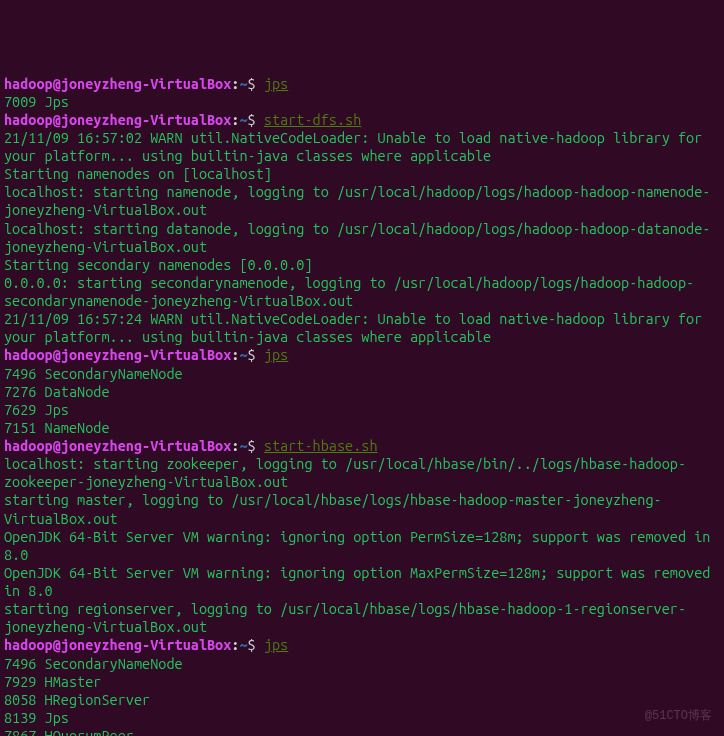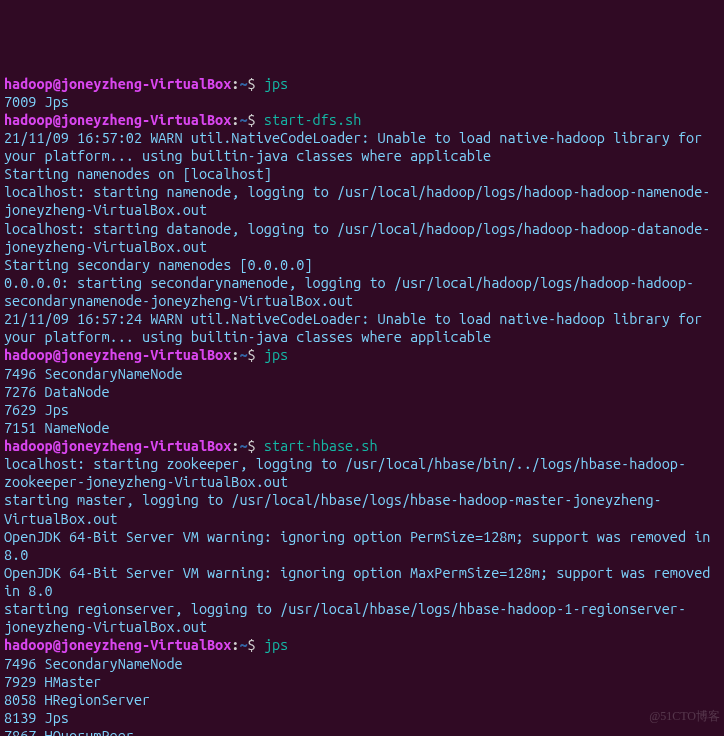--- a/index.html
+++ b/index.html
@@ -29,35 +29,36 @@
       font-weight: bold;
     }
     .prompt-tilde {
       color: #3465a4;
       font-weight: bold;
     }
     .prompt-dollar {
       color: #d0d0d0;
     }
     .cmd {
-      color: #14b8a6;
+      color: #4d7c0f;
+      text-decoration: underline;
     }
     .output {
-      color: #7dd3fc;
+      color: #22c55e;
     }
     .line {
       display: block;
     }
     .watermark {
       position: absolute;
       bottom: 12px;
-      right: 4px;
+      right: 12px;
       color: rgba(255,255,255,0.18);
       font-size: 12px;
-      font-family: Liberation Serif, serif;
+      font-family: Liberation Mono, monospace;
       margin-left: 8px;
     }
   </style>
 </head>
 <body>
 
 
 
 <div id="terminal"><div class="line"><span><span class="prompt-user">hadoop@joneyzheng-VirtualBox</span><span class="prompt-colon">:</span><span class="prompt-tilde">~</span><span class="prompt-dollar">$ </span></span><span class="cmd">jps</span></div><div class="line output">7009 Jps</div><div class="line"><span><span class="prompt-user">hadoop@joneyzheng-VirtualBox</span><span class="prompt-colon">:</span><span class="prompt-tilde">~</span><span class="prompt-dollar">$ </span></span><span class="cmd">start-dfs.sh</span></div><div class="line output">21/11/09 16:57:02 WARN util.NativeCodeLoader: Unable to load native-hadoop library for your platform... using builtin-java classes where applicable</div><div class="line output">Starting namenodes on [localhost]</div><div class="line output">localhost: starting namenode, logging to /usr/local/hadoop/logs/hadoop-hadoop-namenode-joneyzheng-VirtualBox.out</div><div class="line output">localhost: starting datanode, logging to /usr/local/hadoop/logs/hadoop-hadoop-datanode-joneyzheng-VirtualBox.out</div><div class="line output">Starting secondary namenodes [0.0.0.0]</div><div class="line output">0.0.0.0: starting secondarynamenode, logging to /usr/local/hadoop/logs/hadoop-hadoop-secondarynamenode-joneyzheng-VirtualBox.out</div><div class="line output">21/11/09 16:57:24 WARN util.NativeCodeLoader: Unable to load native-hadoop library for your platform... using builtin-java classes where applicable</div><div class="line"><span><span class="prompt-user">hadoop@joneyzheng-VirtualBox</span><span class="prompt-colon">:</span><span class="prompt-tilde">~</span><span class="prompt-dollar">$ </span></span><span class="cmd">jps</span></div><div class="line output">7496 SecondaryNameNode</div><div class="line output">7276 DataNode</div><div class="line output">7629 Jps</div><div class="line output">7151 NameNode</div><div class="line"><span><span class="prompt-user">hadoop@joneyzheng-VirtualBox</span><span class="prompt-colon">:</span><span class="prompt-tilde">~</span><span class="prompt-dollar">$ </span></span><span class="cmd">start-hbase.sh</span></div><div class="line output">localhost: starting zookeeper, logging to /usr/local/hbase/bin/../logs/hbase-hadoop-zookeeper-joneyzheng-VirtualBox.out</div><div class="line output">starting master, logging to /usr/local/hbase/logs/hbase-hadoop-master-joneyzheng-VirtualBox.out</div><div class="line output">OpenJDK 64-Bit Server VM warning: ignoring option PermSize=128m; support was removed in 8.0</div><div class="line output">OpenJDK 64-Bit Server VM warning: ignoring option MaxPermSize=128m; support was removed in 8.0</div><div class="line output">starting regionserver, logging to /usr/local/hbase/logs/hbase-hadoop-1-regionserver-joneyzheng-VirtualBox.out</div><div class="line"><span><span class="prompt-user">hadoop@joneyzheng-VirtualBox</span><span class="prompt-colon">:</span><span class="prompt-tilde">~</span><span class="prompt-dollar">$ </span></span><span class="cmd">jps</span></div><div class="line output">7496 SecondaryNameNode</div><div class="line output">7929 HMaster</div><div class="line output">8058 HRegionServer</div><div class="line output">8139 Jps</div><div class="line output">7867 HQuorumPeer</div></div>
 <div class="watermark">@51CTO博客</div>

